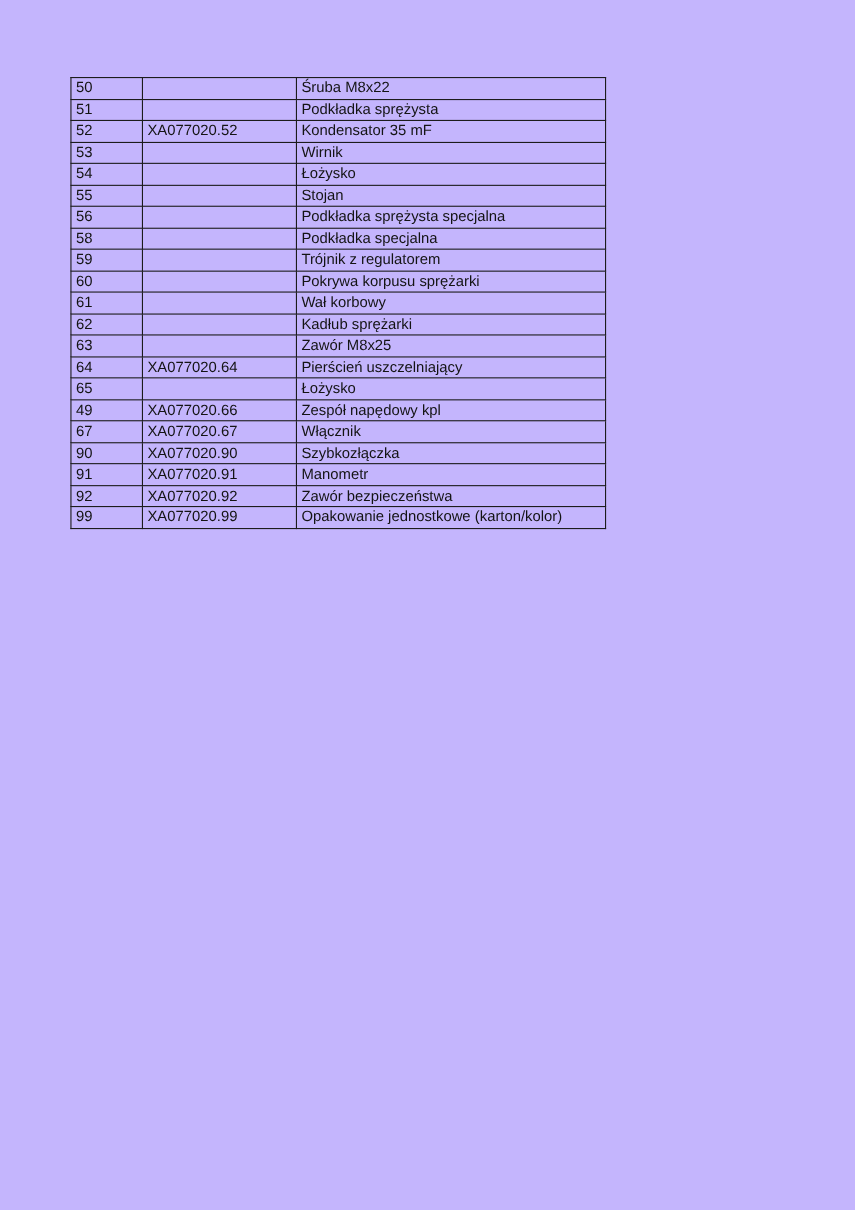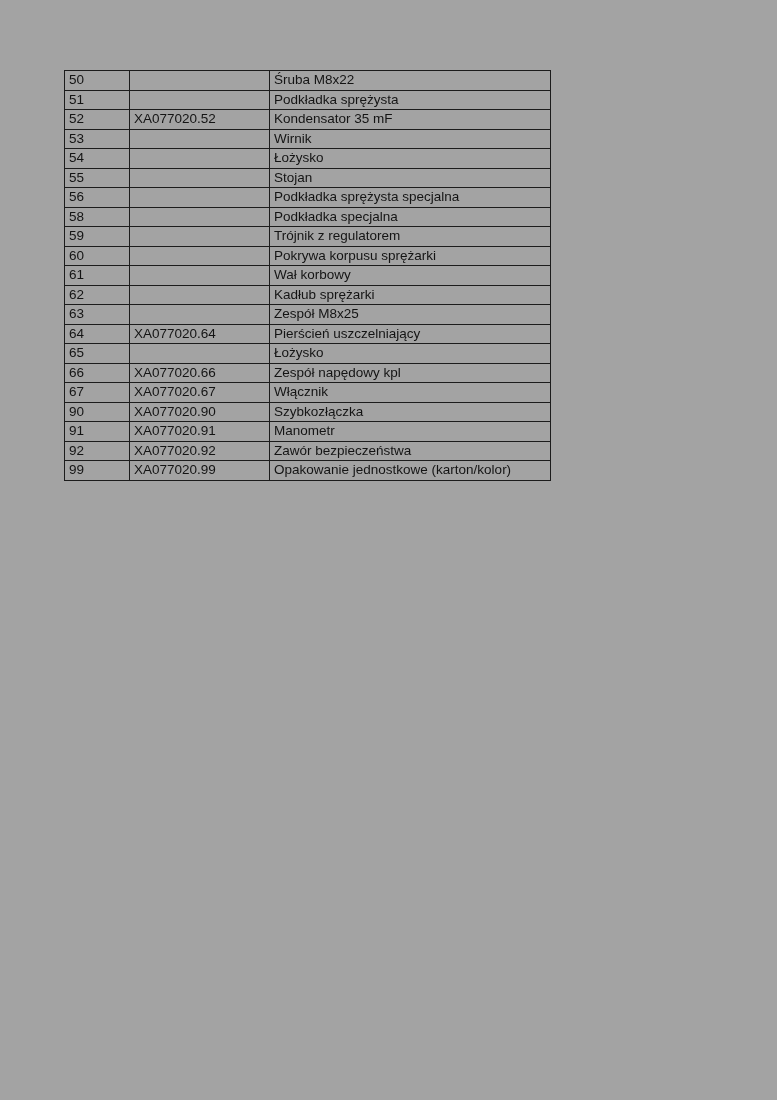--- a/index.html
+++ b/index.html
@@ -10,21 +10,21 @@
     width: 777px;
     height: 1100px;
     background: #ffffff;
     font-family: "Liberation Sans", sans-serif;
     position: relative;
     overflow: hidden;
   }
   .page {
     position: absolute;
     inset: 0;
-    background: #a3a3a3;
+    background: #c4b5fd;
   }
   table.parts {
     position: absolute;
     left: 64px;
     top: 70px;
     width: 486px;
     border-collapse: collapse;
     table-layout: fixed;
   }
   table.parts td {
@@ -109,34 +109,34 @@
           <td>Wał korbowy</td>
         </tr>
         <tr>
           <td>62</td>
           <td></td>
           <td>Kadłub sprężarki</td>
         </tr>
         <tr>
           <td>63</td>
           <td></td>
-          <td>Zespół M8x25</td>
+          <td>Zawór M8x25</td>
         </tr>
         <tr>
           <td>64</td>
           <td>XA077020.64</td>
           <td>Pierścień uszczelniający</td>
         </tr>
         <tr>
           <td>65</td>
           <td></td>
           <td>Łożysko</td>
         </tr>
         <tr>
-          <td>66</td>
+          <td>49</td>
           <td>XA077020.66</td>
           <td>Zespół napędowy kpl</td>
         </tr>
         <tr>
           <td>67</td>
           <td>XA077020.67</td>
           <td>Włącznik</td>
         </tr>
         <tr>
           <td>90</td>

